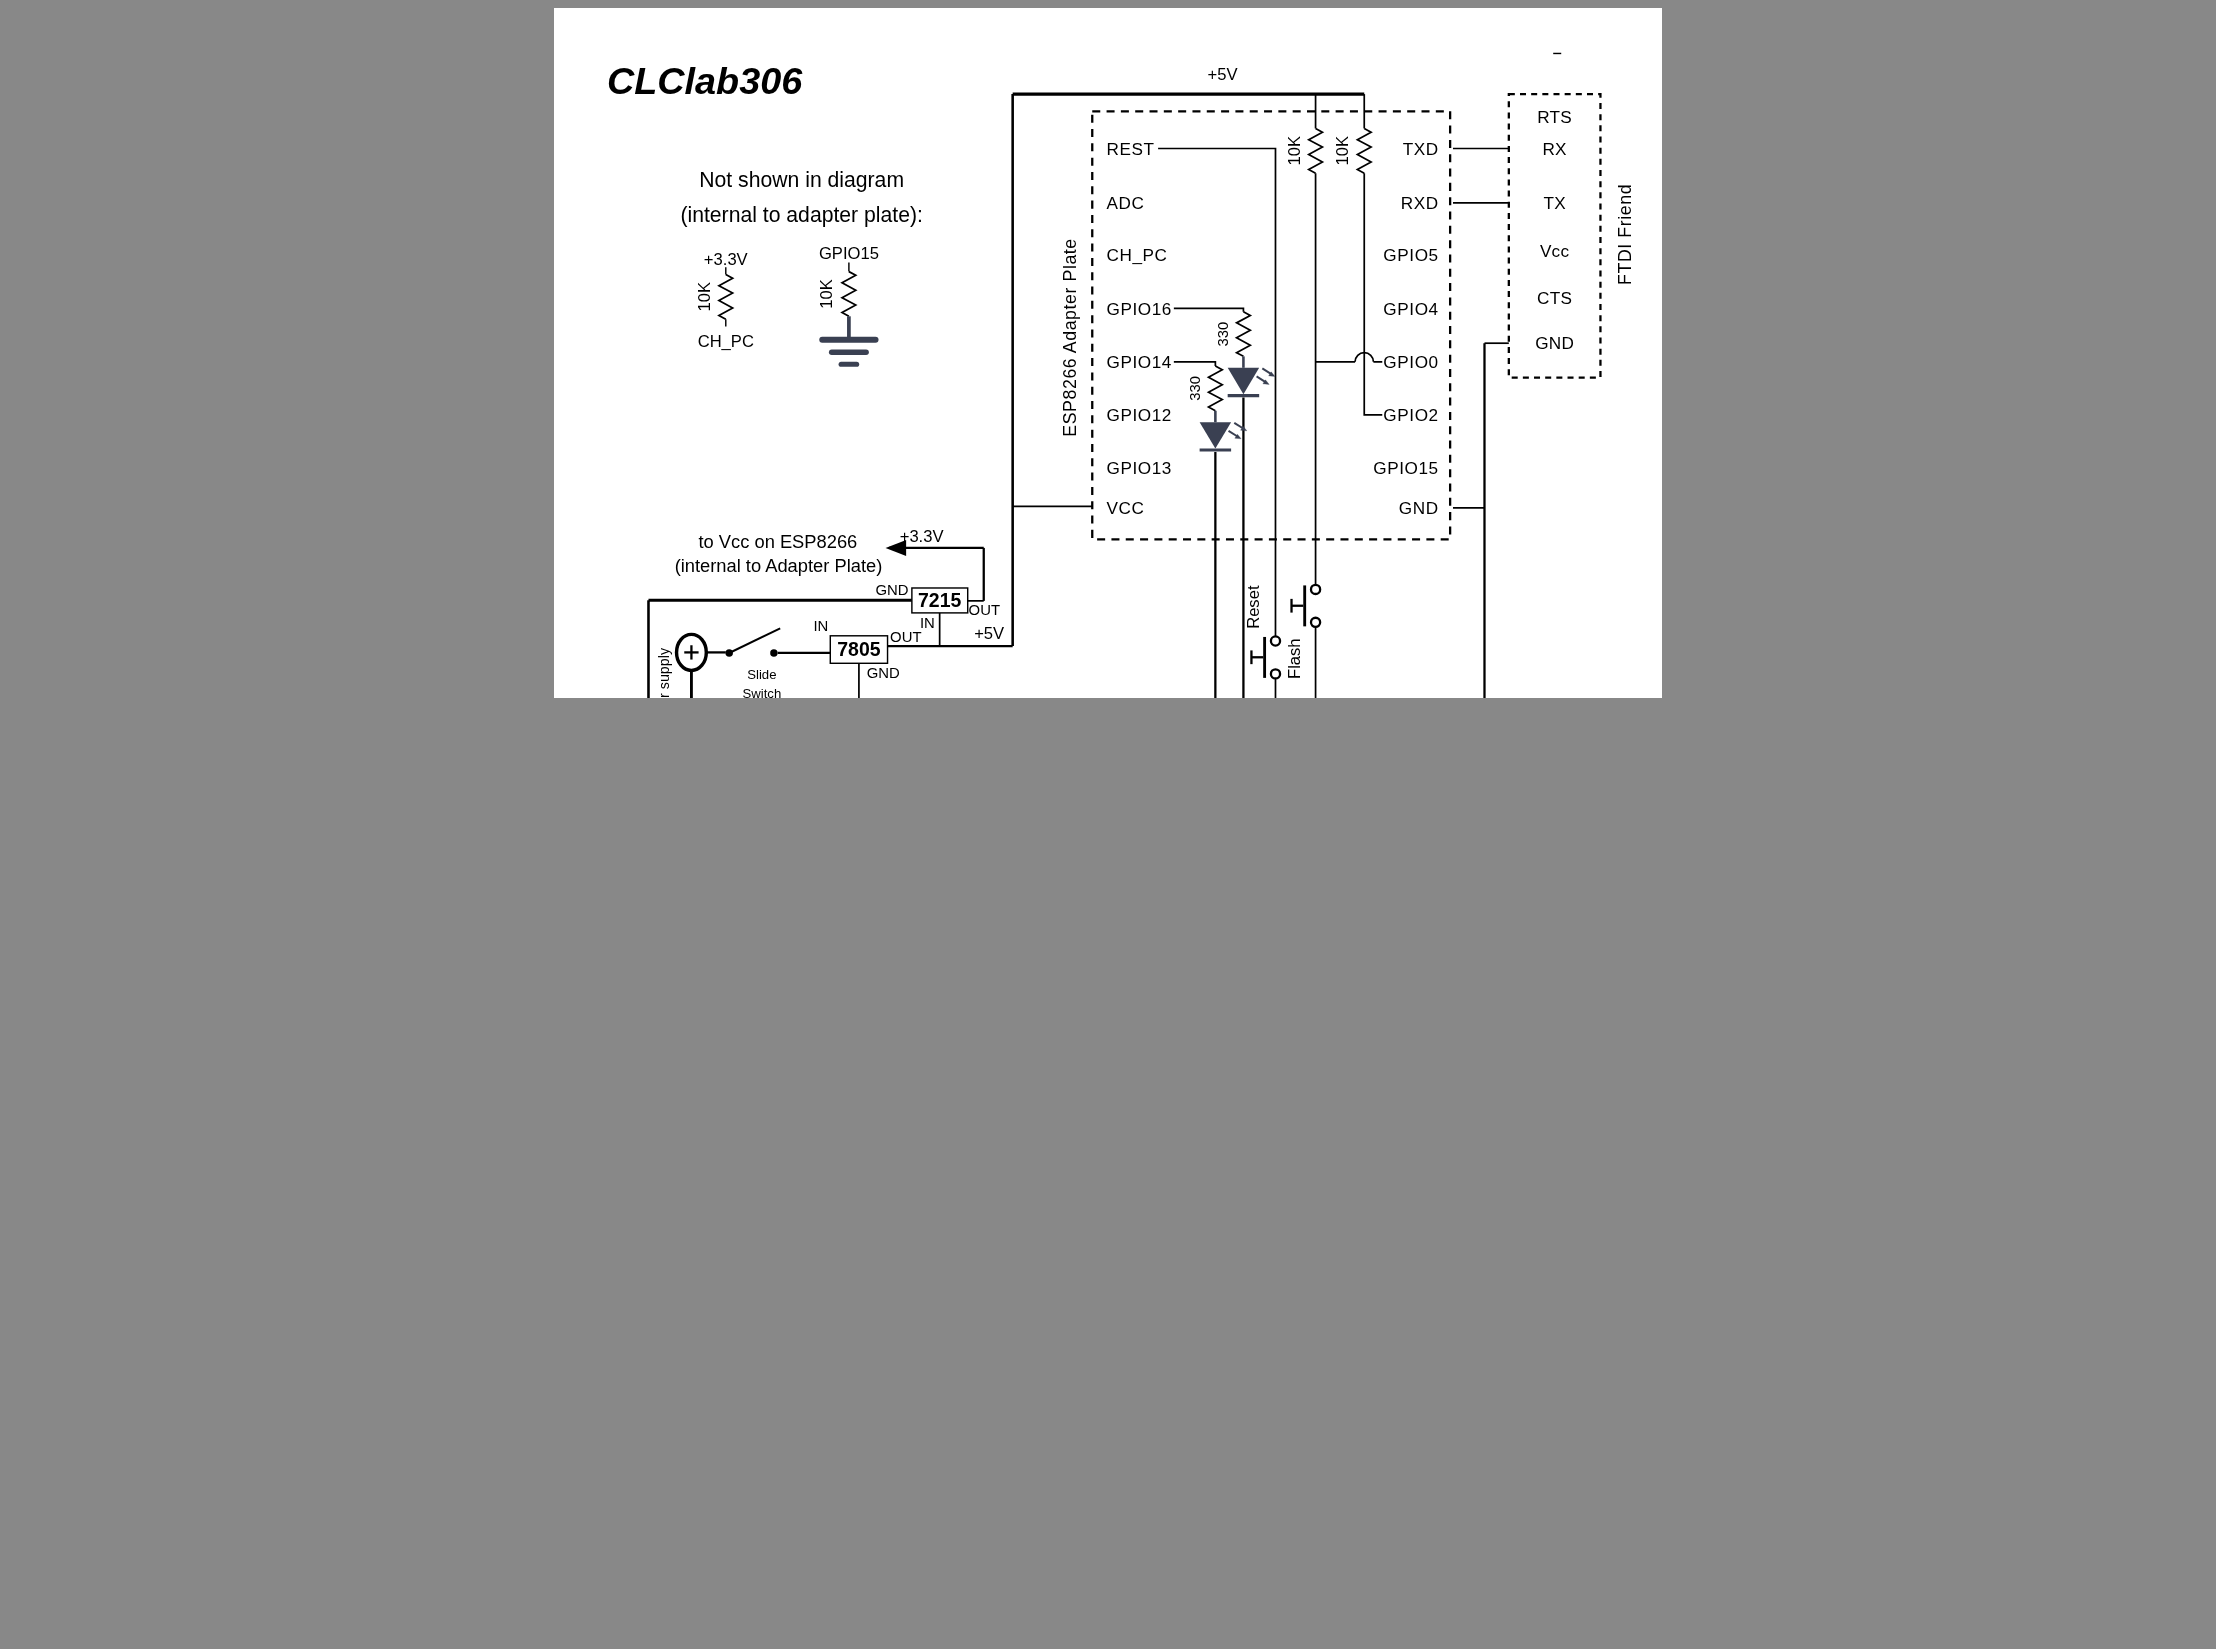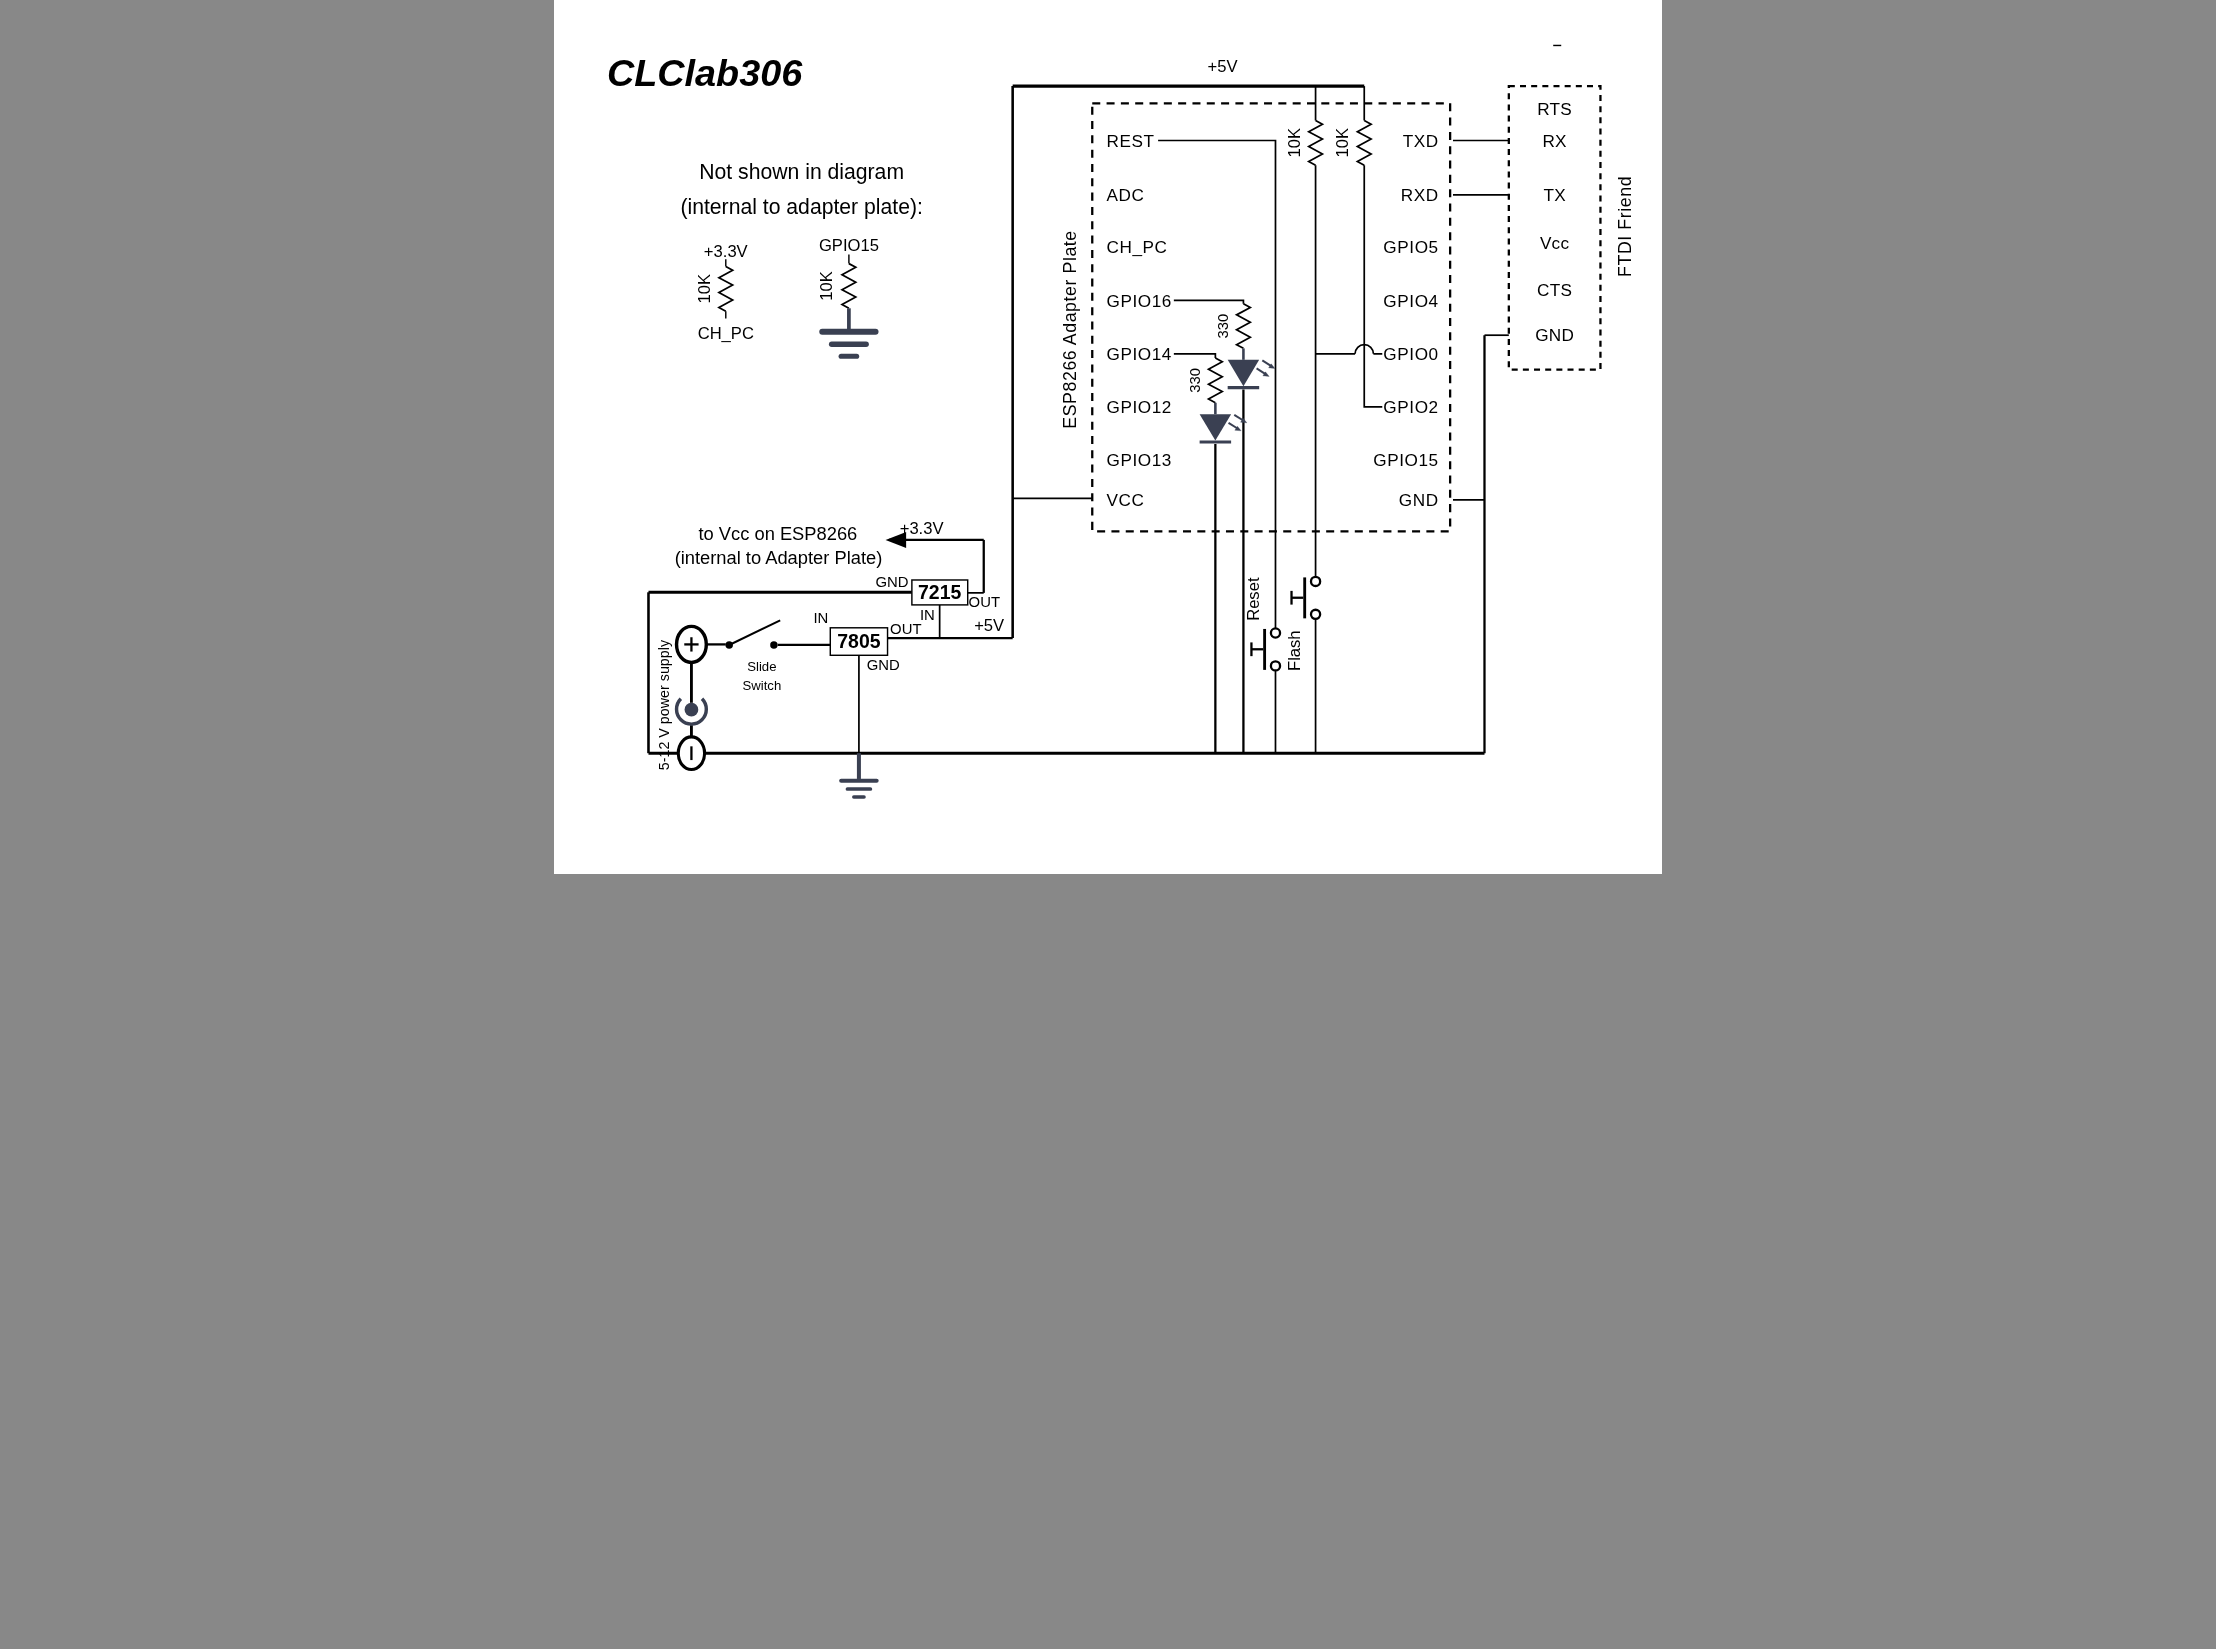--- a/index.html
+++ b/index.html
@@ -1,19 +1,19 @@
 <!DOCTYPE html>
 <html style="--ink: #000000; --accent: #3a4052; --paper: #ffffff;font-size:9.2px"><head>
 <meta charset="utf-8">
 <style>
   :root{ --ink:#000000; --accent:#3a4052; --paper:#ffffff; }
   html,body{margin:0;padding:0;background:#888;}
   .page{
-    width:1108px;height:874px;background:var(--paper);
-    margin:0 auto;position:relative;overflow:hidden;
+    width:1108px;height:690px;background:var(--paper);
+    margin:8px auto;position:relative;overflow:hidden;
     font-family:"Liberation Sans", sans-serif;
   }
   svg{display:block;}
   text{fill:var(--ink);font-family:"Liberation Sans", sans-serif;}
   .wire{stroke:var(--ink);fill:none;}
   .nv{stroke:var(--accent);fill:none;}
   .pin{font-size:60px;letter-spacing:2px;}
   .pinR{font-size:60px;letter-spacing:2px;text-anchor:end;}
   .ftpin{font-size:60px;letter-spacing:1px;text-anchor:middle;}
   .rot{text-anchor:middle;}

